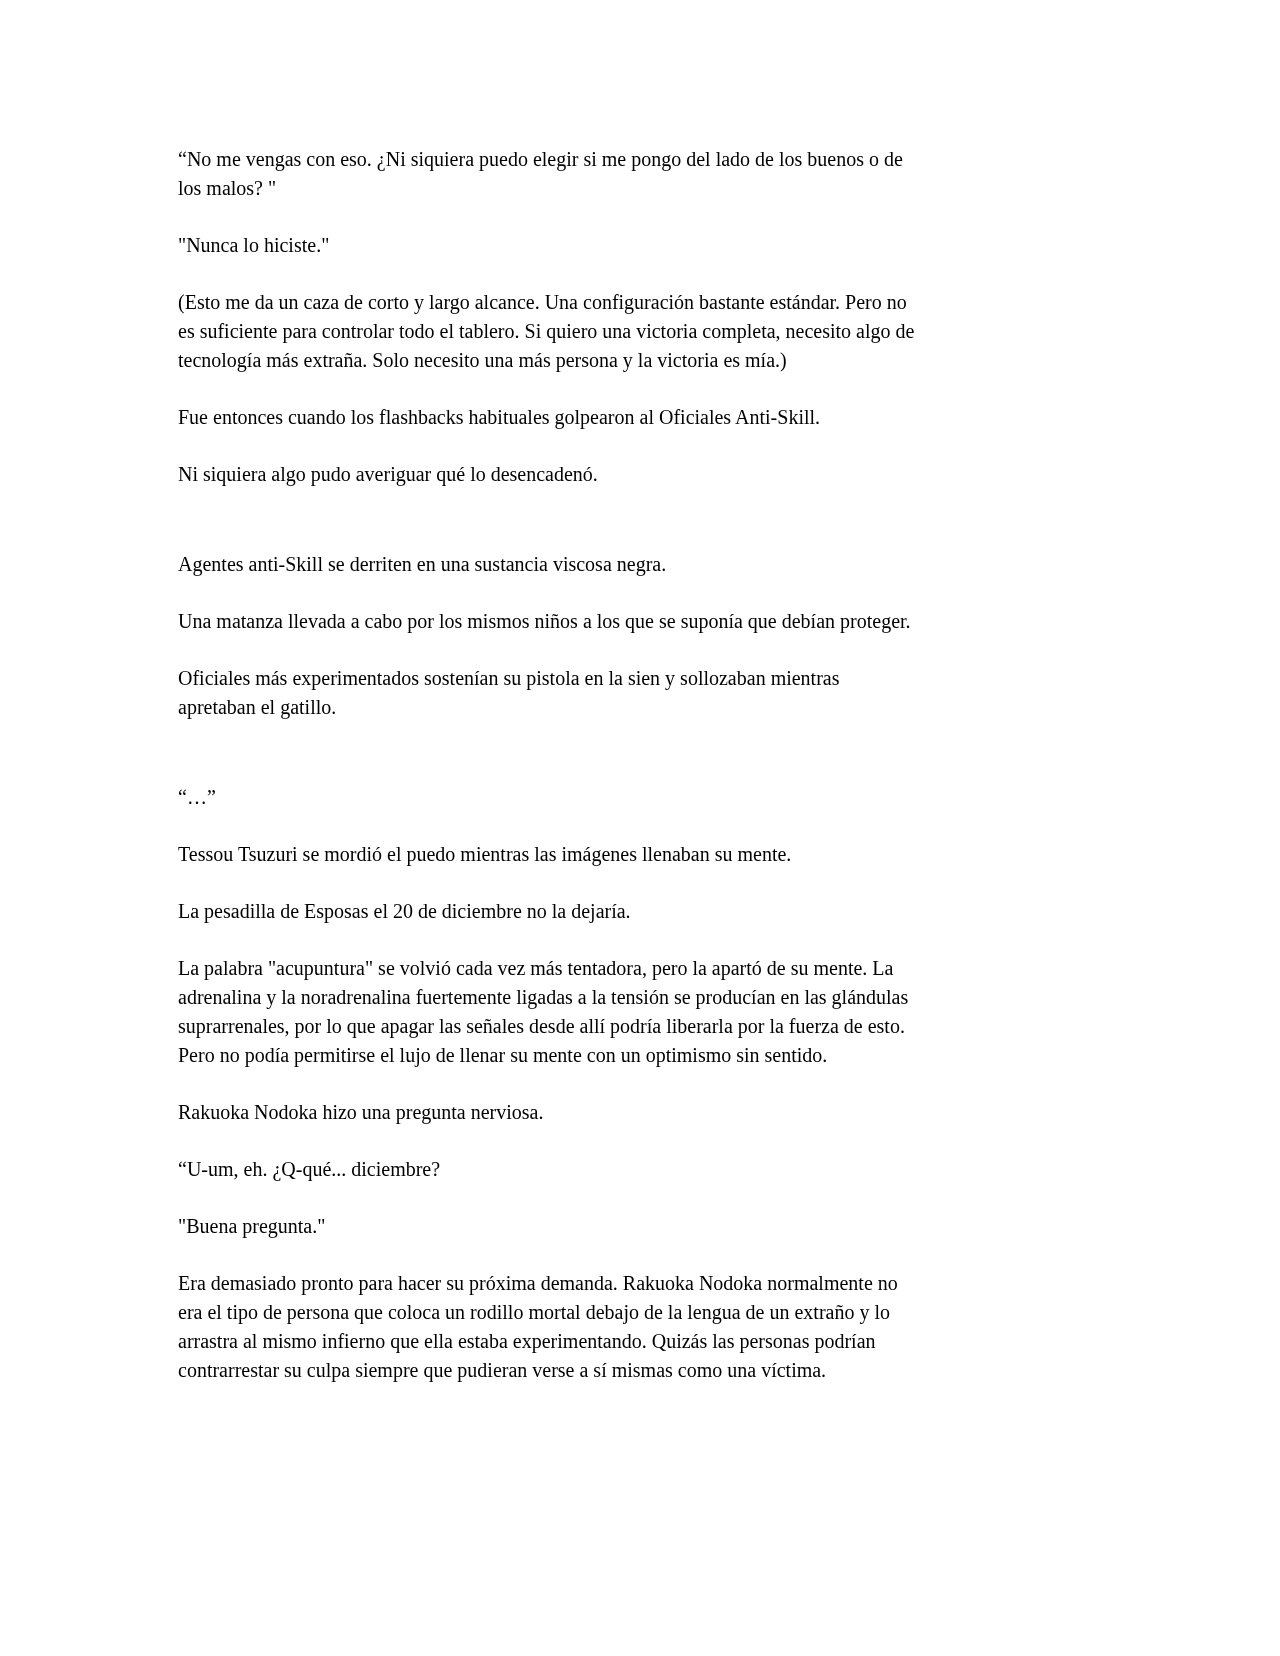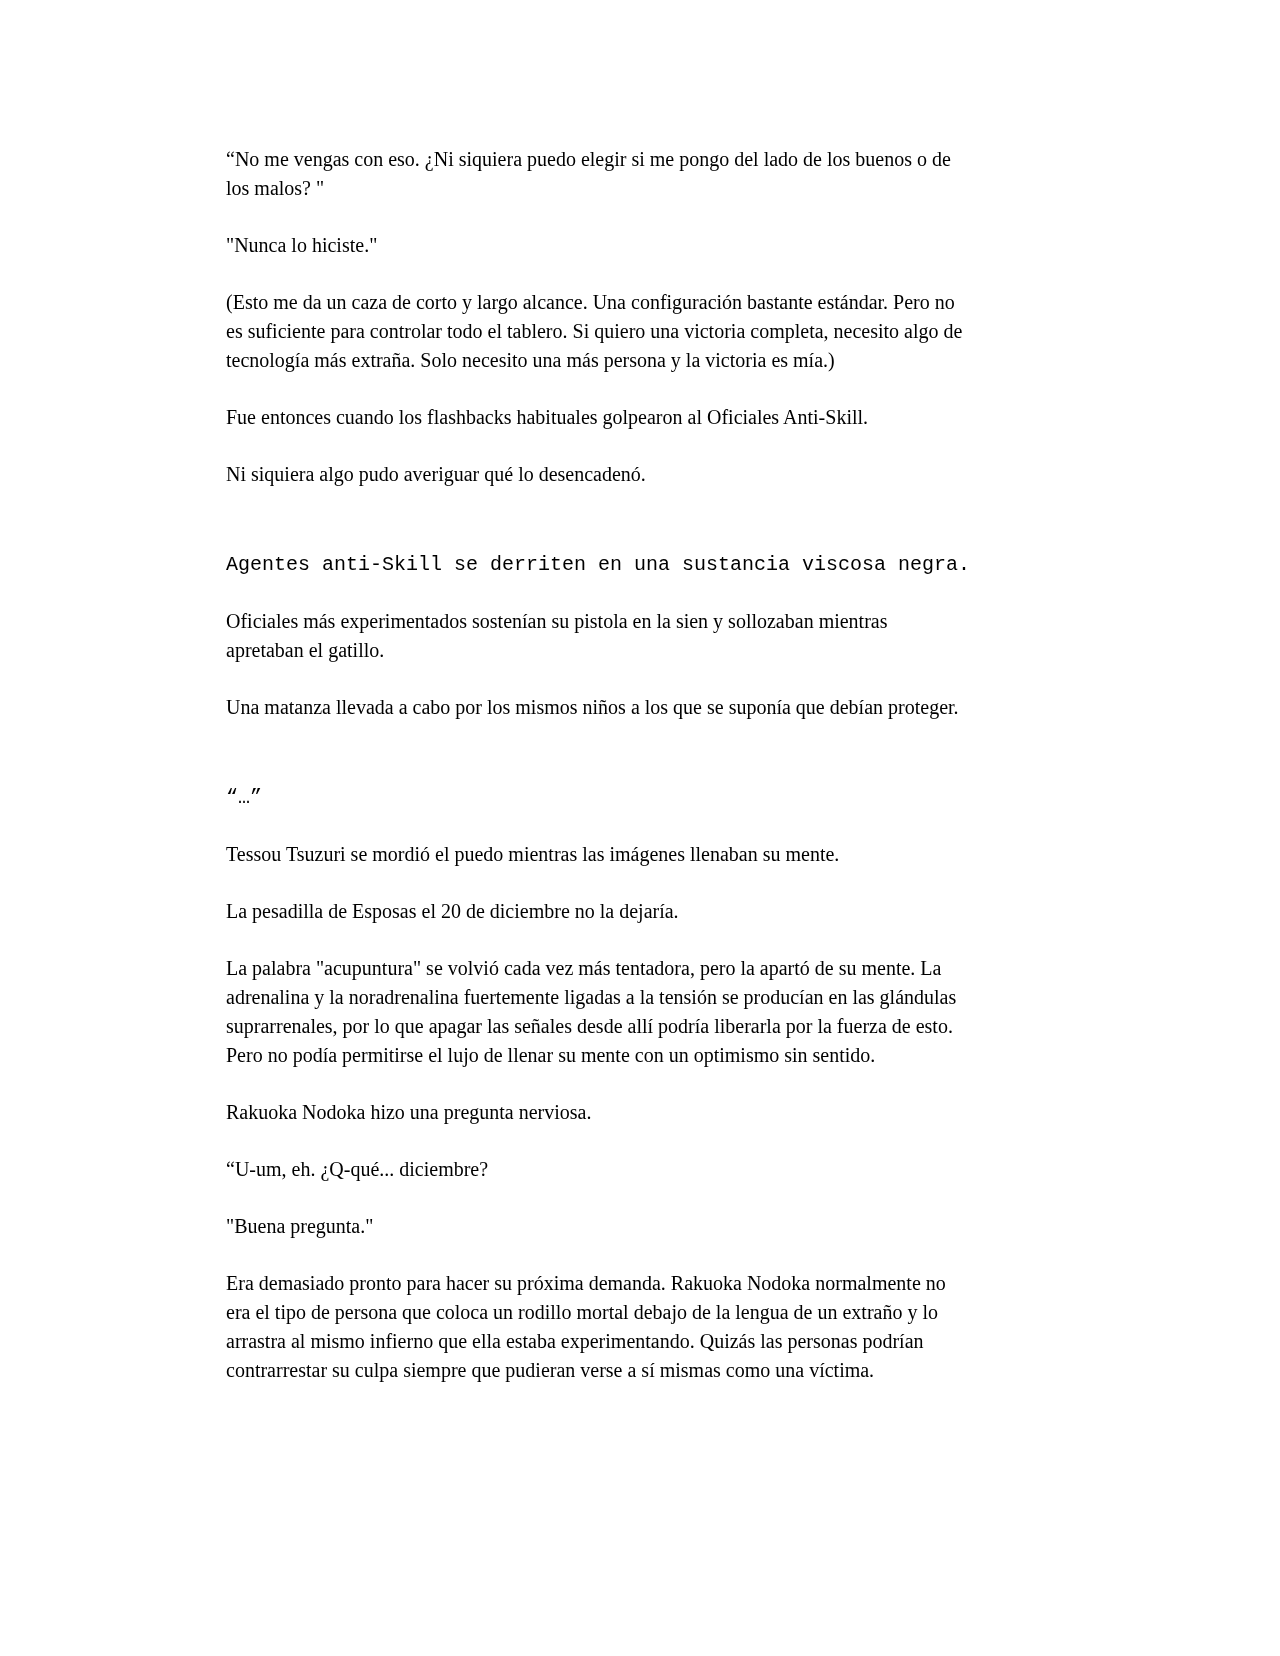--- a/index.html
+++ b/index.html
@@ -16,49 +16,47 @@
     overflow: hidden;
   }
   .doc-content {
     box-sizing: border-box;
     padding: 145px 100px 0 178px;
     width: 1170px;
     font-family: "Liberation Serif", "DejaVu Serif", serif;
     font-size: 20px;
     line-height: 29px;
     color: #000000;
-    margin-left: 48px;
   }
   .doc-content p {
     margin: 0 0 28px 0;
     white-space: pre-line; 
     max-width: 952px;
   }
   .doc-content p.gap-before {
     padding-top: 33px; 
-    font-family: Liberation Mono, monospace;
   }
 </style>
 </head>
 <body>
 
 <div class="page">
   <div class="doc-content">
     <p>“No me vengas con eso. ¿Ni siquiera puedo elegir si me pongo del lado de los buenos o de
 los malos? "</p>
     <p>"Nunca lo hiciste."</p>
     <p>(Esto me da un caza de corto y largo alcance. Una configuración bastante estándar. Pero no
 es suficiente para controlar todo el tablero. Si quiero una victoria completa, necesito algo de
 tecnología más extraña. Solo necesito una más persona y la victoria es mía.)</p>
     <p>Fue entonces cuando los flashbacks habituales golpearon al Oficiales Anti-Skill.</p>
     <p>Ni siquiera algo pudo averiguar qué lo desencadenó.</p>
     <p class="gap-before">Agentes anti-Skill se derriten en una sustancia viscosa negra.</p>
+    <p>Una matanza llevada a cabo por los mismos niños a los que se suponía que debían proteger.</p>
     <p>Oficiales más experimentados sostenían su pistola en la sien y sollozaban mientras
 apretaban el gatillo.</p>
-    <p>Una matanza llevada a cabo por los mismos niños a los que se suponía que debían proteger.</p>
     <p class="gap-before">“…”</p>
     <p>Tessou Tsuzuri se mordió el puedo mientras las imágenes llenaban su mente.</p>
     <p>La pesadilla de Esposas el 20 de diciembre no la dejaría.</p>
     <p>La palabra "acupuntura" se volvió cada vez más tentadora, pero la apartó de su mente. La
 adrenalina y la noradrenalina fuertemente ligadas a la tensión se producían en las glándulas
 suprarrenales, por lo que apagar las señales desde allí podría liberarla por la fuerza de esto.
 Pero no podía permitirse el lujo de llenar su mente con un optimismo sin sentido.</p>
     <p>Rakuoka Nodoka hizo una pregunta nerviosa.</p>
     <p>“U-um, eh. ¿Q-qué... diciembre?</p>
     <p>"Buena pregunta."</p>

